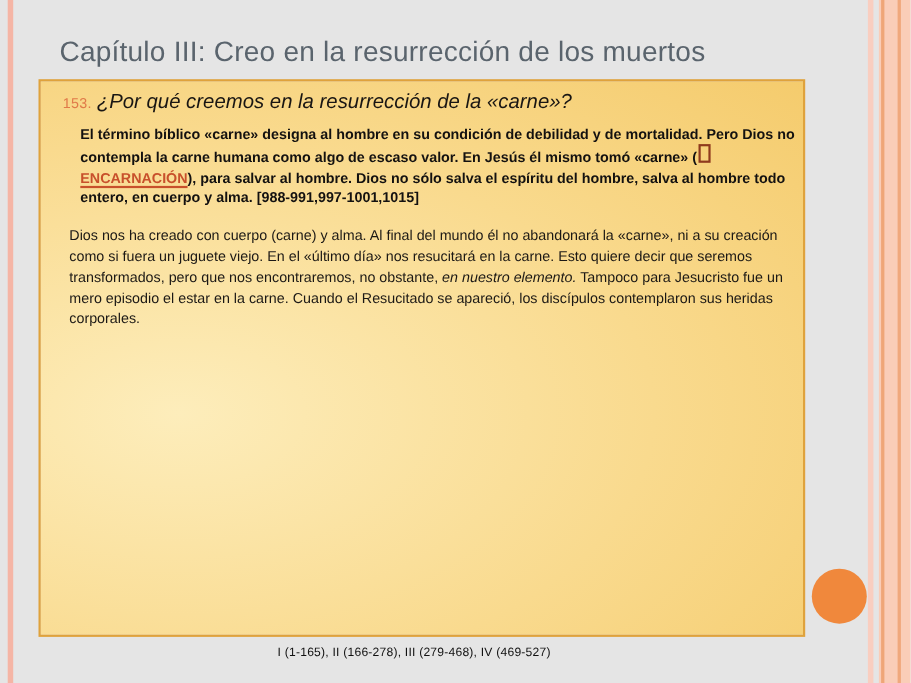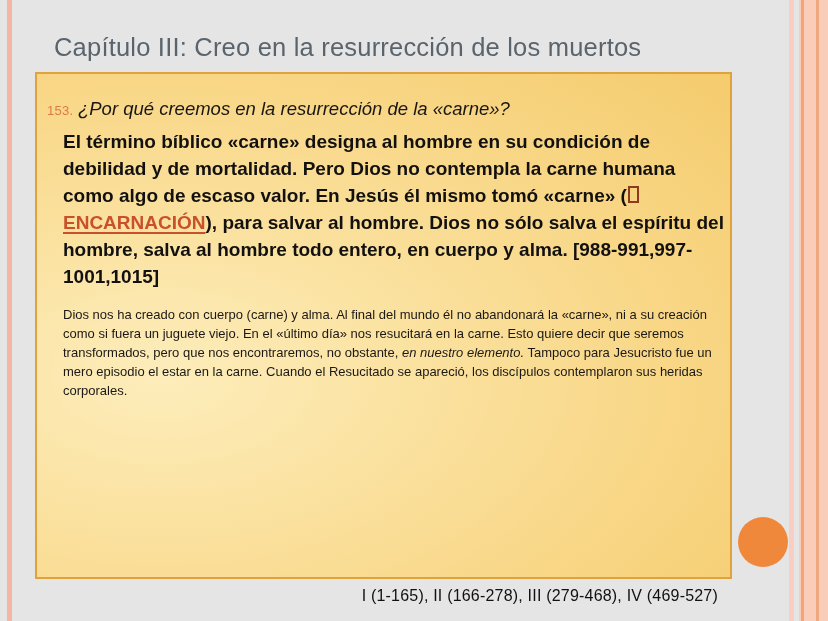--- a/index.html
+++ b/index.html
@@ -28,48 +28,48 @@
     font-size:25.5px;color:#5A646D;letter-spacing:0.2px;
     white-space:nowrap;
   }
   
   .qbox{
     position:absolute;left:35px;top:72px;width:697px;height:507px;
     box-sizing:border-box;border:2px solid #DFA23C;
     background:radial-gradient(ellipse 120% 95% at 18% 60%, #FDEDBB 0%, #F9DA8E 52%, #F4C967 100%);
     color:#151310;
   }
-  .question-row{padding:6px 6px 0 10px;line-height:1.25;margin-top:17px;}
+  .question-row{padding:6px 6px 0 20px;line-height:1.25;}
   .q-number{
     font-size:13px;color:#E07A49;letter-spacing:0.3px;
   }
   .q-text{
     font-size:18.5px;font-style:italic;font-weight:500;color:#191613;
   }
   .answer{
-    margin:9px 4px 0 26px;
-    font-size:19px;font-weight:700;line-height:1.42;color:#131110;
+    margin:9px 4px 0 36px;
+    font-size:13px;font-weight:700;line-height:1.42;color:#131110;
   }
   .xref-box{
     display:inline-block;width:7px;height:13px;
     border:2px solid #8F3A1D;margin:0 1px 0 1px;vertical-align:-1px;
   }
   .xref-link{
     color:#C8502B;font-weight:700;text-decoration:underline;
     text-decoration-thickness:2px;text-underline-offset:3px;cursor:pointer;
   }
   .commentary{
     margin:15px 4px 0 26px;
     font-size:13px;font-weight:400;line-height:1.46;color:#1B1815;
   }
   .commentary .em{font-style:italic;}
   
   .footer-ref{
     position:absolute;left:35px;top:587px;width:683px;
-    text-align:right;font-size:16px;color:#111;
+    text-align:center;font-size:11px;color:#111;
     letter-spacing:0.2px;
   }
 </style>
 </head>
 <body>
 
 <div class="slide">
 
   <div class="stripe stripe-left"></div>
   <div class="stripe stripe-r1"></div>

